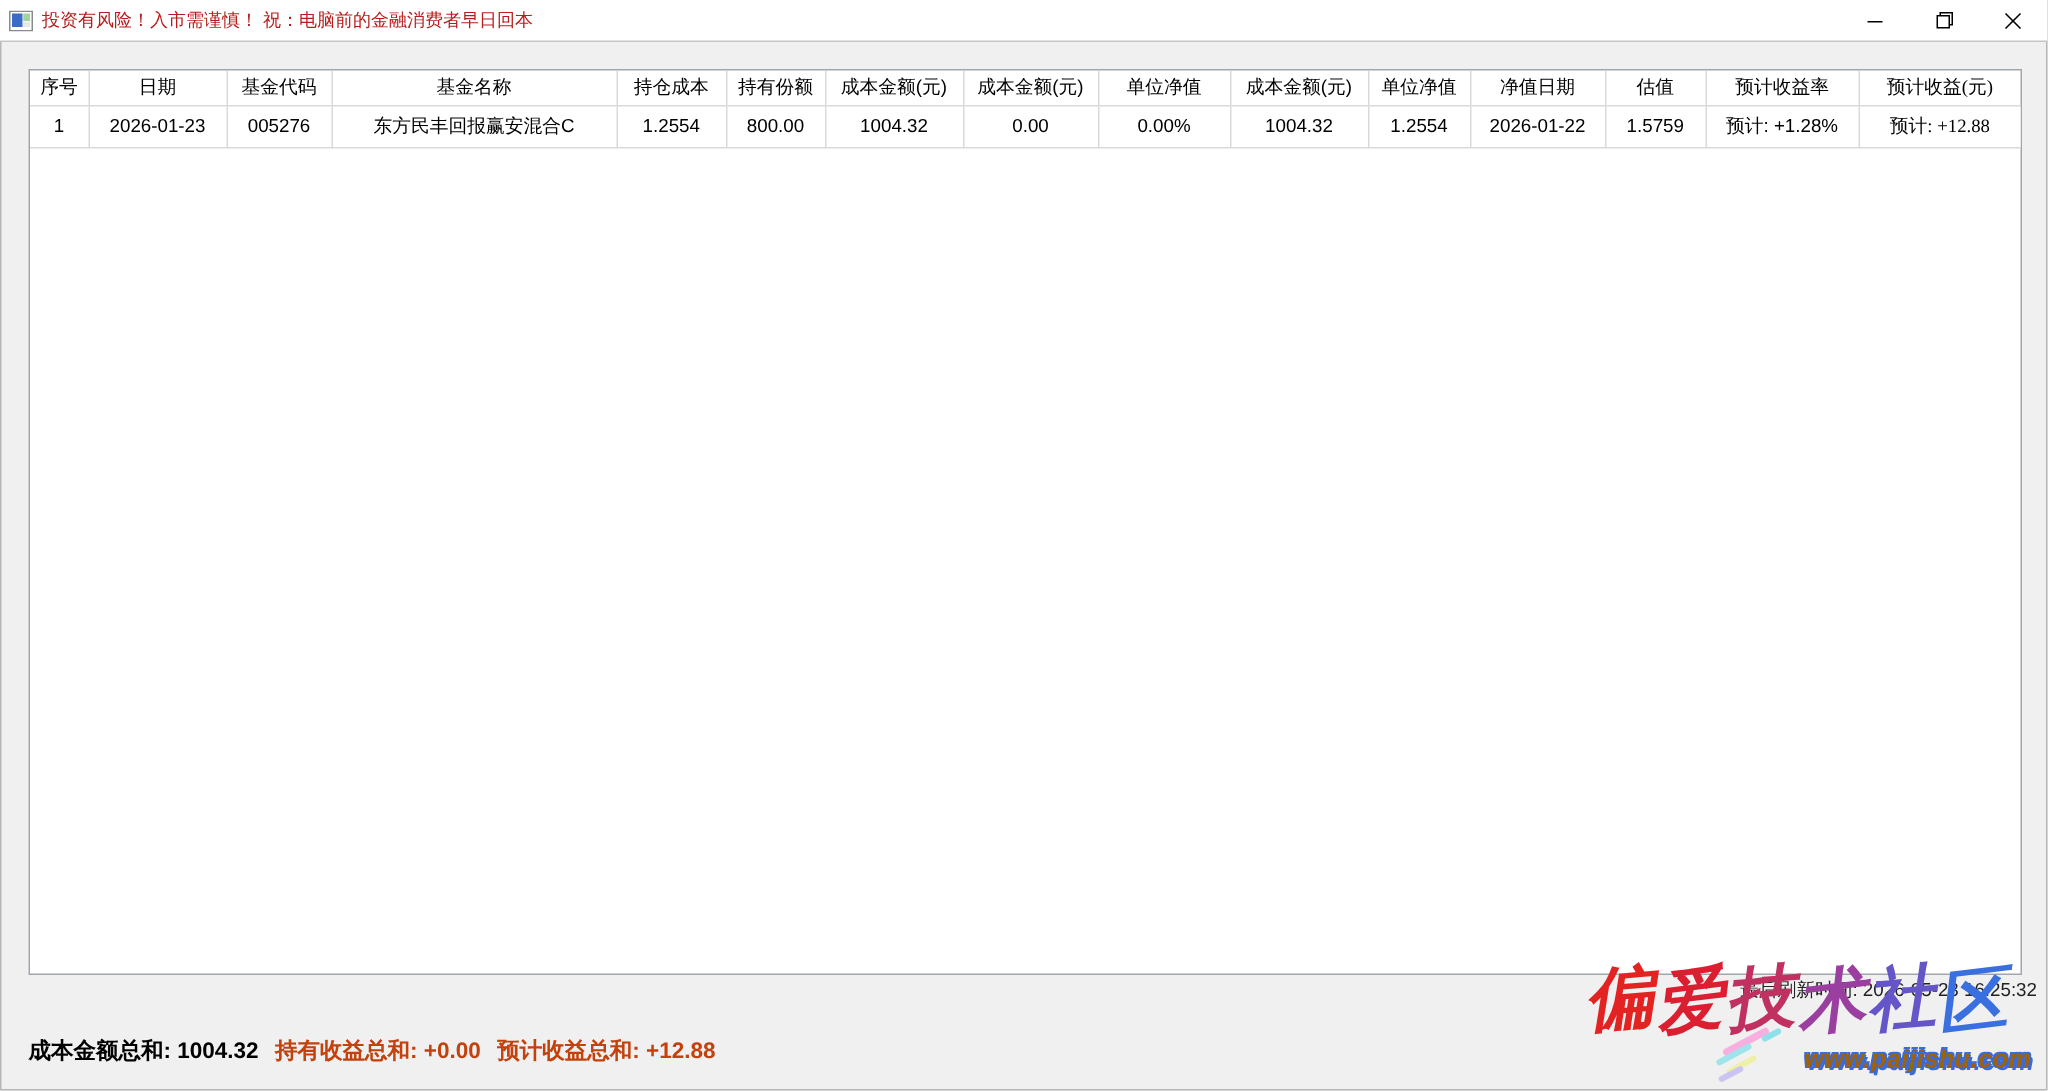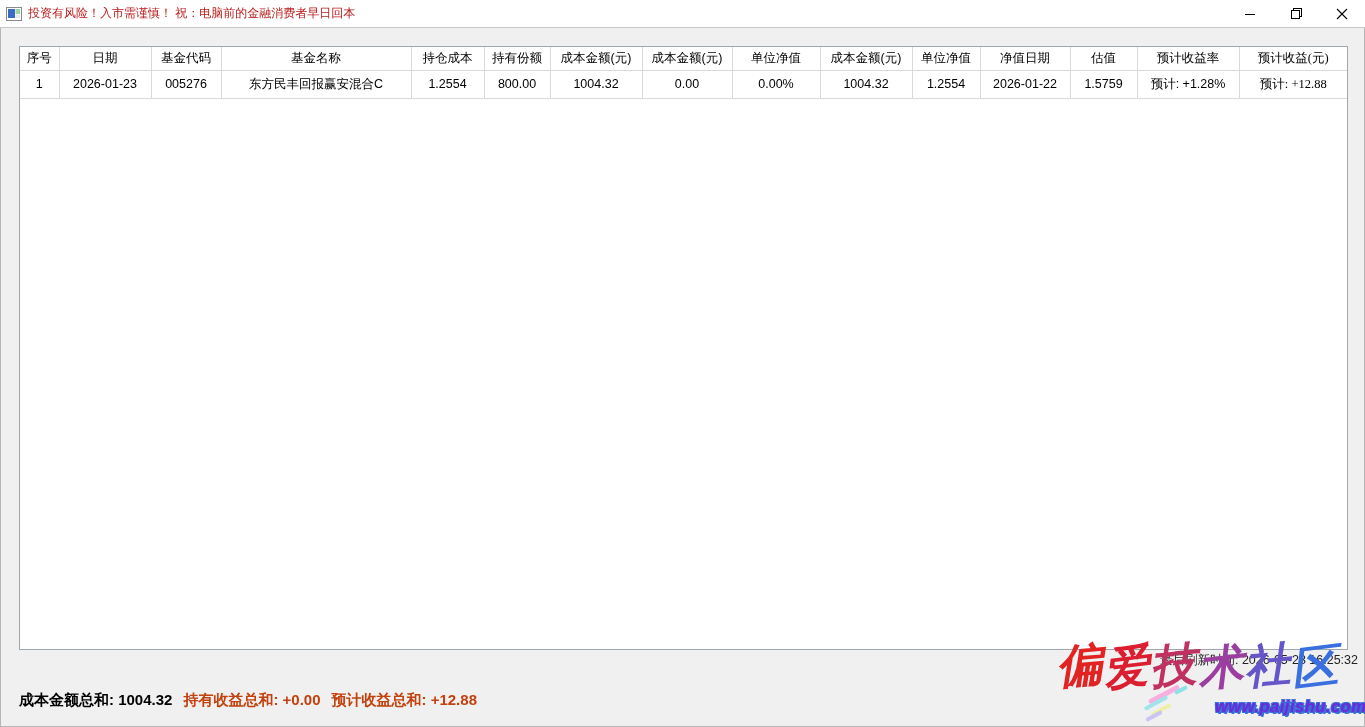--- a/index.html
+++ b/index.html
@@ -167,18 +167,18 @@
 <div class="refresh-time">最后刷新时间: 2026-05-23 16:25:32</div>
 
 <div class="wm-chars">
   <span style="color: rgb(227, 34, 34);">偏</span>
   <span style="color: rgb(220, 31, 48);">爱</span>
   <span style="color: rgb(192, 48, 96);">技</span>
   <span style="color: rgb(154, 63, 160);">术</span>
   <span style="color: rgb(100, 86, 200);">社</span>
   <span style="color: rgb(58, 111, 224);">区</span>
 </div>
-<div class="wm-url" style="color: #6d28d9; margin-left: 12px;">www.paijishu.com</div>
+<div class="wm-url" style="color: #a16207;">www.paijishu.com</div>
 <div class="streak s1"></div>
 <div class="streak s2"></div>
 <div class="streak s3"></div>
 <div class="streak s4"></div>
 <div class="streak s5"></div>
 
 </body></html>

